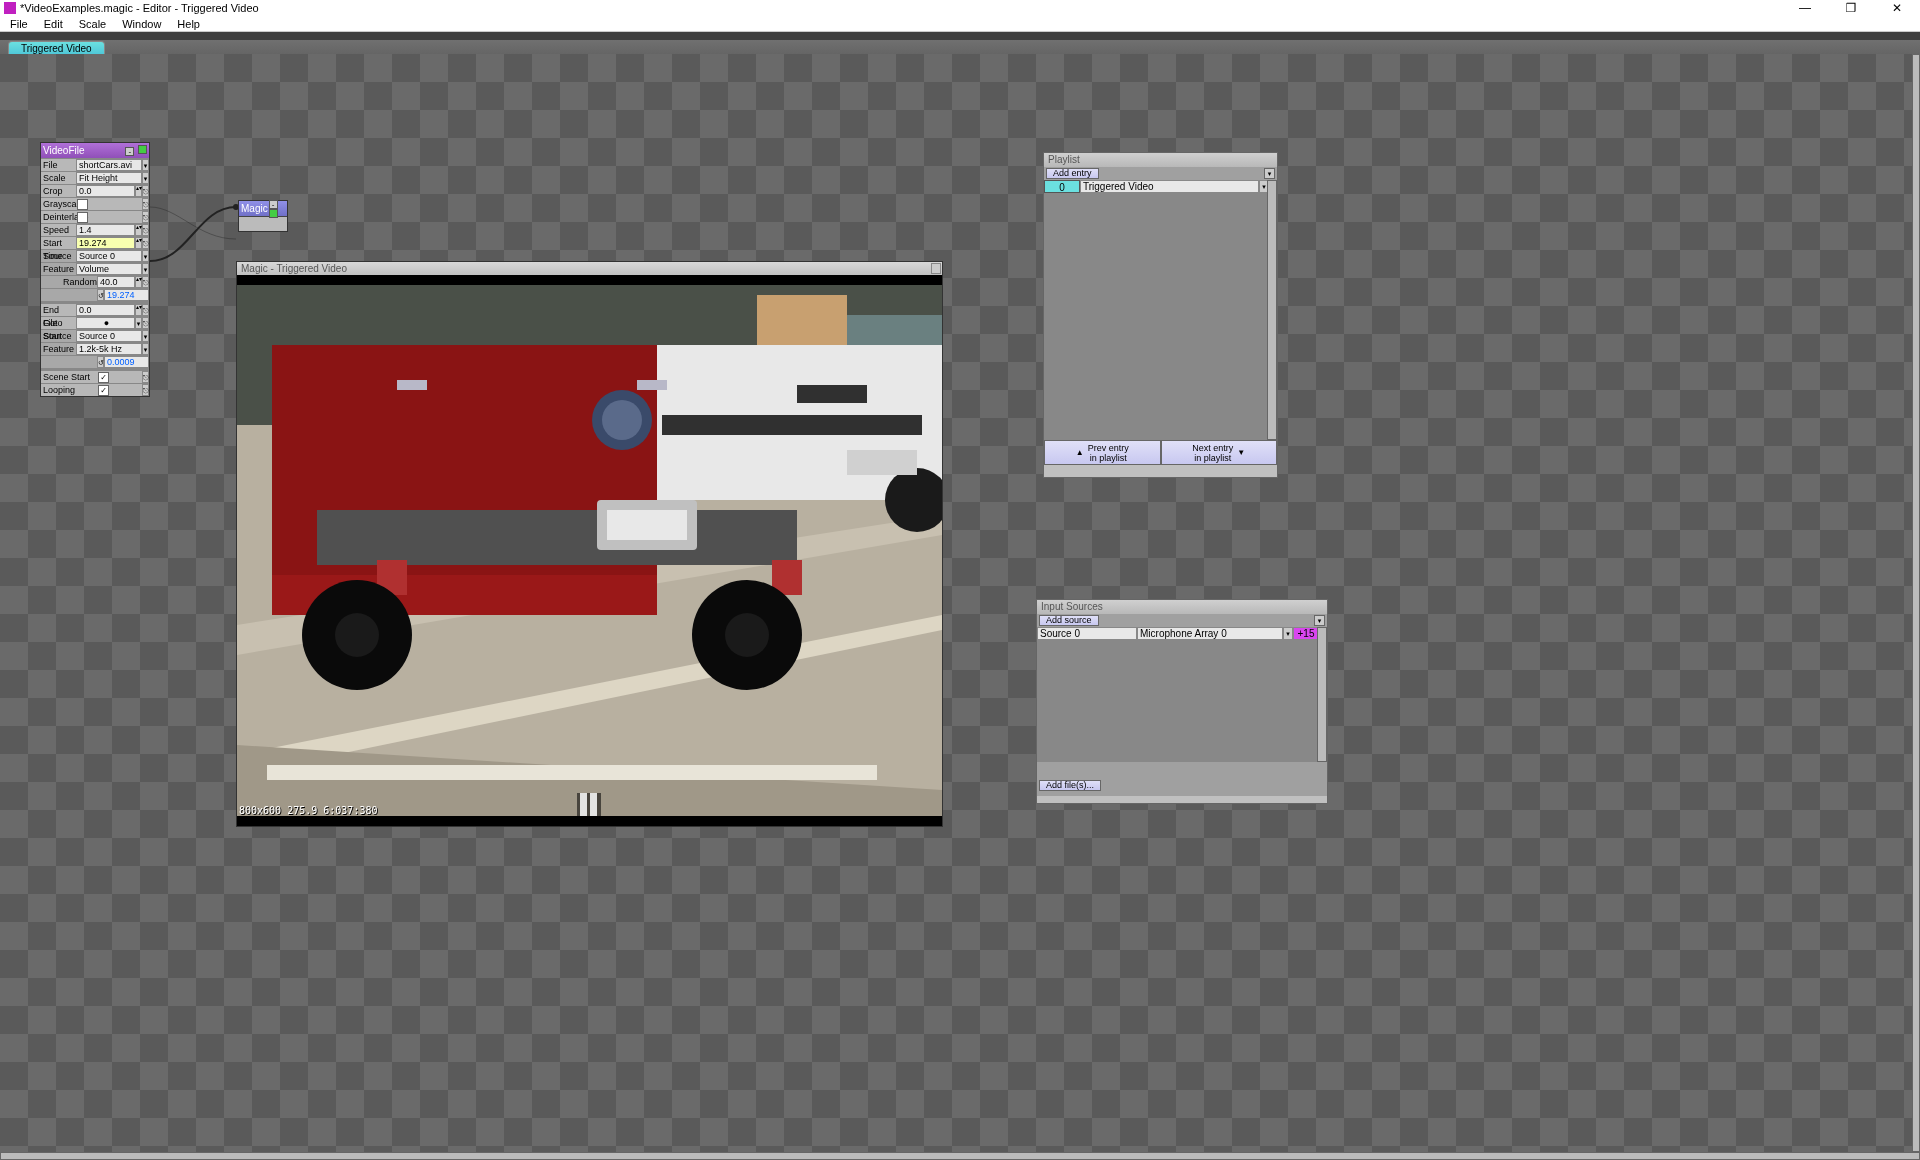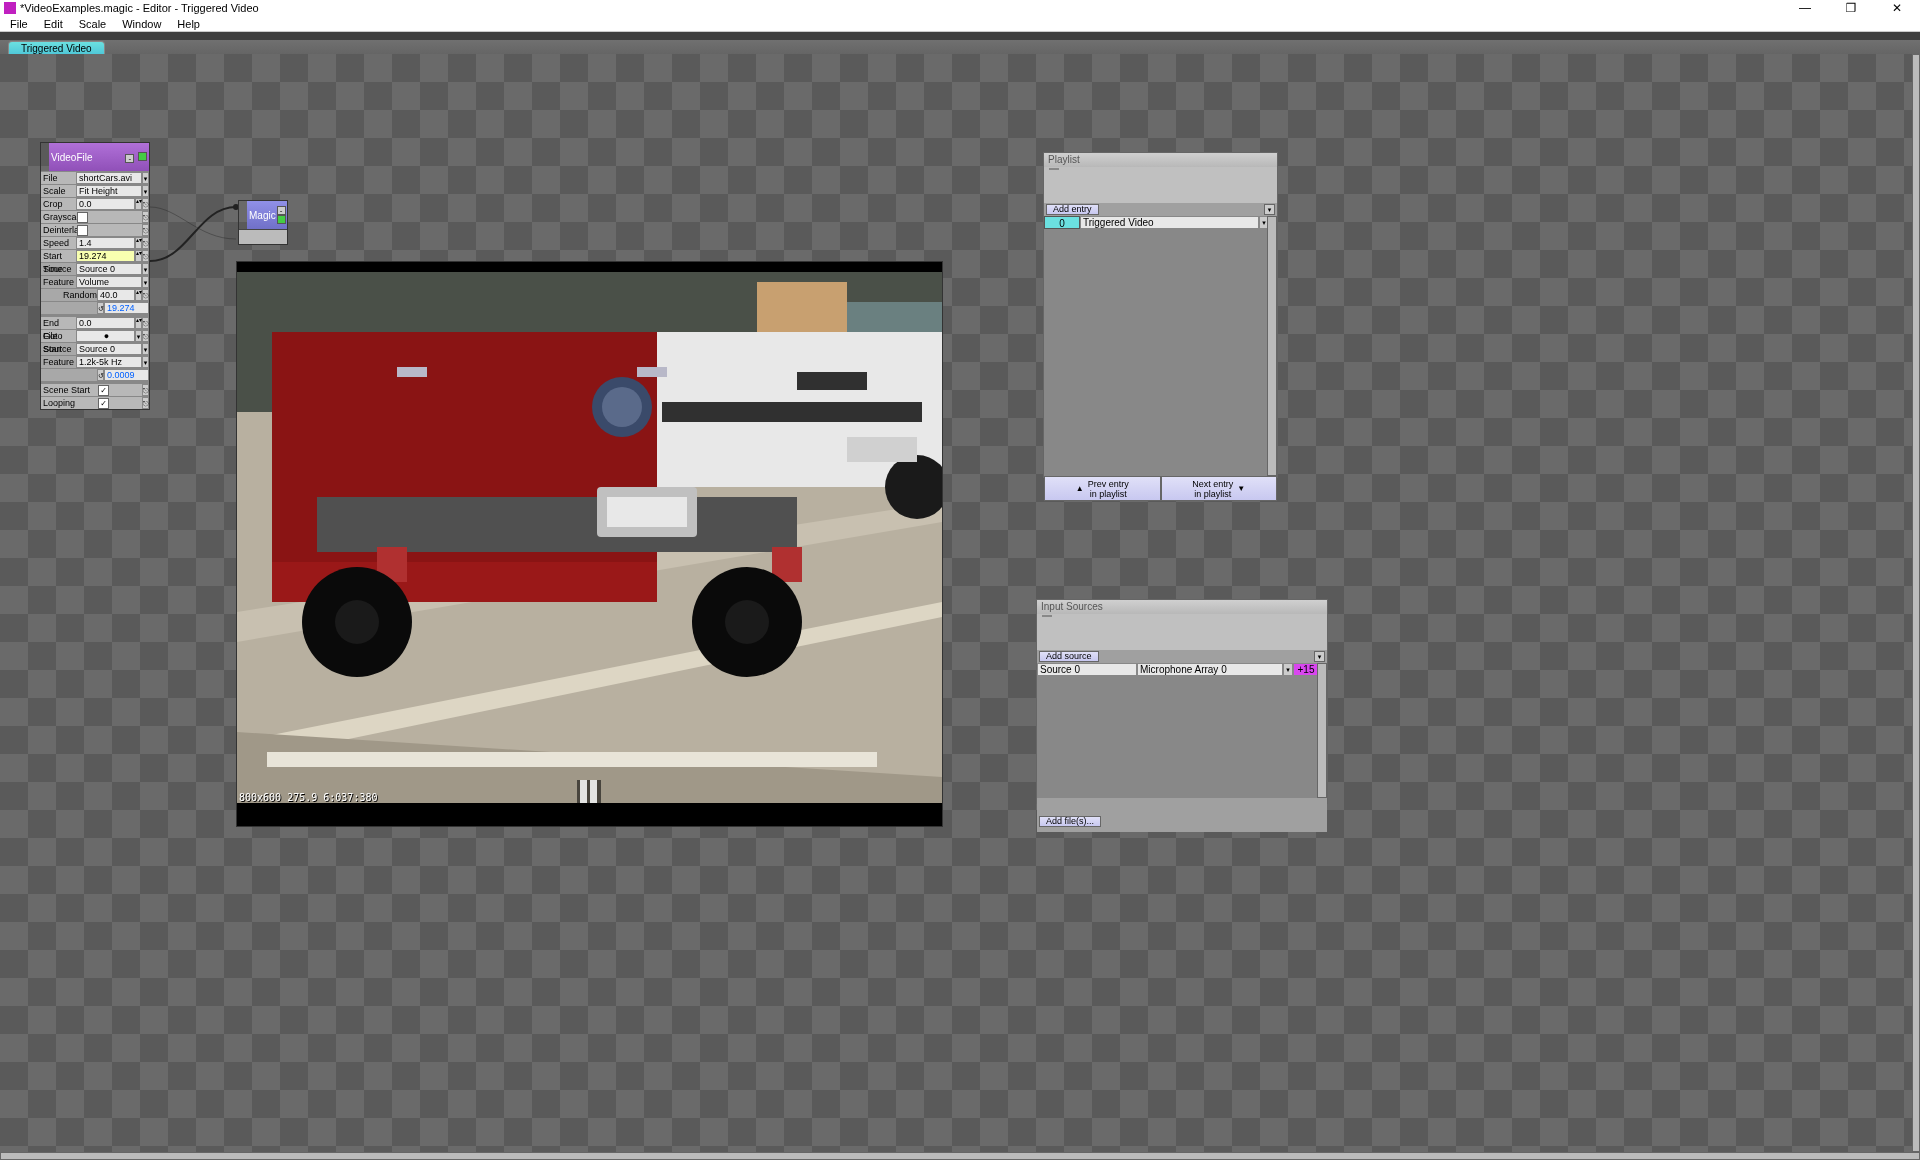--- a/index.html
+++ b/index.html
@@ -30,21 +30,21 @@
     linear-gradient(-45deg, #6a6a6a 25%, transparent 25%),
     linear-gradient(45deg, transparent 75%, #6a6a6a 75%),
     linear-gradient(-45deg, transparent 75%, #6a6a6a 75%);
   background-size: 56px 56px;
   background-position: 0 0, 0 28px, 28px -28px, -28px 0;
   background-color: #5a5a5a;
 }
 
 
 .node { position: absolute; border: 1px solid #333; font-size: 10px; }
-.node .hdr { height: 28px; color: #fff; display: flex; align-items: center; justify-content: space-between; padding: 0 2px; margin-left: 8px; }
+.node .hdr { height: 15px; color: #fff; display: flex; align-items: center; justify-content: space-between; padding: 0 2px; }
 .node .hdr .hbtns span { display:inline-block; width:9px; height:9px; background:#ccc; border:1px solid #555; margin-left:1px; font-size:8px; line-height:7px; text-align:center; color:#000;}
 .node .hdr .hbtns span.green{ background:#4c4;}
 .node-video { left: 40px; top: 88px; width: 110px; }
 .node-video .hdr { background: linear-gradient(#b070d8,#9050b8); }
 .node-magic { left: 238px; top: 146px; width: 50px; }
 .node-magic .hdr { background: linear-gradient(#9090e8,#7070c8); }
 .node-magic .body { background:#bbb; height:15px; border-top:1px solid #444;}
 
 .node .row { display: flex; height: 13px; background: #b8b8b8; border-top: 1px solid #888; }
 .node .row.dark { background: #a8a8a8; justify-content: space-between; }
@@ -65,21 +65,21 @@
 .preview .overlay { position:absolute; bottom:0; left:2px; font-size:10px; color:#fff; font-family:monospace; text-shadow:1px 1px #000;}
 
 
 .scene-svg { width:100%; height:100%; display:block;}
 
 
 .panel { position:absolute; border:1px solid #666; background:#c0c0c0; font-size:10px;}
 .playlist { left:1043px; top:98px; width:235px; height:326px;}
 .panel .panhdr { height:14px; background:linear-gradient(#d0d0d0,#b8b8b8); color:#555; padding-left:4px; line-height:14px; display:flex; justify-content:space-between;flex-direction:column;}
 .panel .panhdr .pbtn{ width:10px; background:#ccc; border:1px solid #888; margin:1px;}
-.panel .toolbar { height:13px; background:#a0a0a0; display:flex; align-items:center; padding:0 2px;margin-top:36px;}
+.panel .toolbar { height:13px; background:#a0a0a0; display:flex; align-items:center; padding:0 2px;}
 .panel .tbbtn { height:11px; background:linear-gradient(#e0e0f8,#c8c8f0); border:1px solid #666; padding:0 6px; font-size:9px; line-height:9px; color:#000;}
 .panel .tbdd { width:11px; height:11px; background:#ccc; border:1px solid #666; font-size:7px; text-align:center; line-height:9px; margin-left:auto;}
 .panel .list { background:#888; position:relative; height:260px; overflow:hidden;}
 .panel .list .row { display:flex; height:13px; background:#9f9f9f;}
 .panel .list .row .num { width:36px; background:#6be0e0; text-align:center; line-height:13px; border:1px solid #555;}
 .panel .list .row .name { flex:1; background:#e8e8e8; border:1px solid #888; padding-left:2px; line-height:11px;}
 .panel .list .row .dd { width:10px; background:#ccc; border:1px solid #888; font-size:7px; text-align:center; line-height:11px;}
 .panel .list .row .grip { width:8px; background:#bbb; border:1px solid #888;}
 .panel .list .scroll { position:absolute; right:0; top:0; width:10px; height:100%; background:#999;}
 .panel .list .scroll .thumb { width:100%; height:100%; background:#bbb; border:1px solid #666;}
@@ -259,20 +259,24 @@
       <span>Magic</span>
       <span class="hbtns">
         <span>-</span>
         <span class="green"></span>
       </span>
     </div>
     <div class="body"></div>
   </div>
 
   <div class="preview">
+    <div class="phdr">
+      <span>Magic - Triggered Video</span>
+      <span class="pbtn"></span>
+    </div>
     <div class="blackbar"></div>
     <div class="img">
       <svg class="scene-svg" viewBox="0 0 705 531" preserveAspectRatio="none">
         <rect x="0" y="0" width="705" height="140" fill="#4a5048"></rect>
         <rect x="520" y="10" width="90" height="100" fill="#c8a070"></rect>
         <rect x="610" y="30" width="95" height="80" fill="#6a8080"></rect>
         <rect x="650" y="110" width="55" height="60" fill="#40c0b0"></rect>
         <rect x="0" y="140" width="705" height="391" fill="#b8b0a0"></rect>
         <path d="M0,340 L705,230 L705,250 L0,370 Z" fill="#c8c0b0"></path>
         <path d="M0,470 L705,330 L705,345 L0,490 Z" fill="#ddd6c4"></path>

